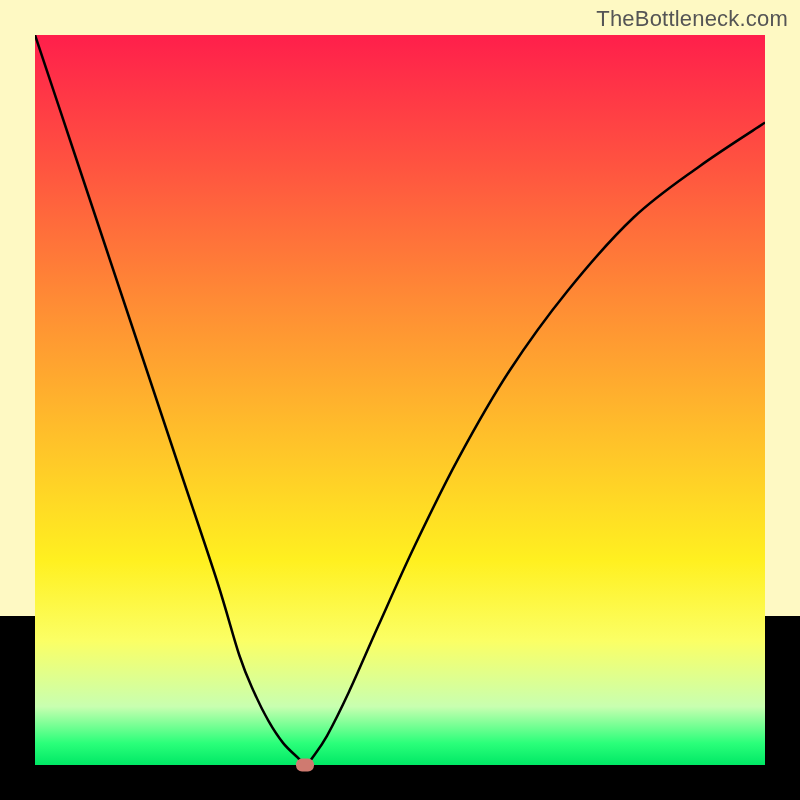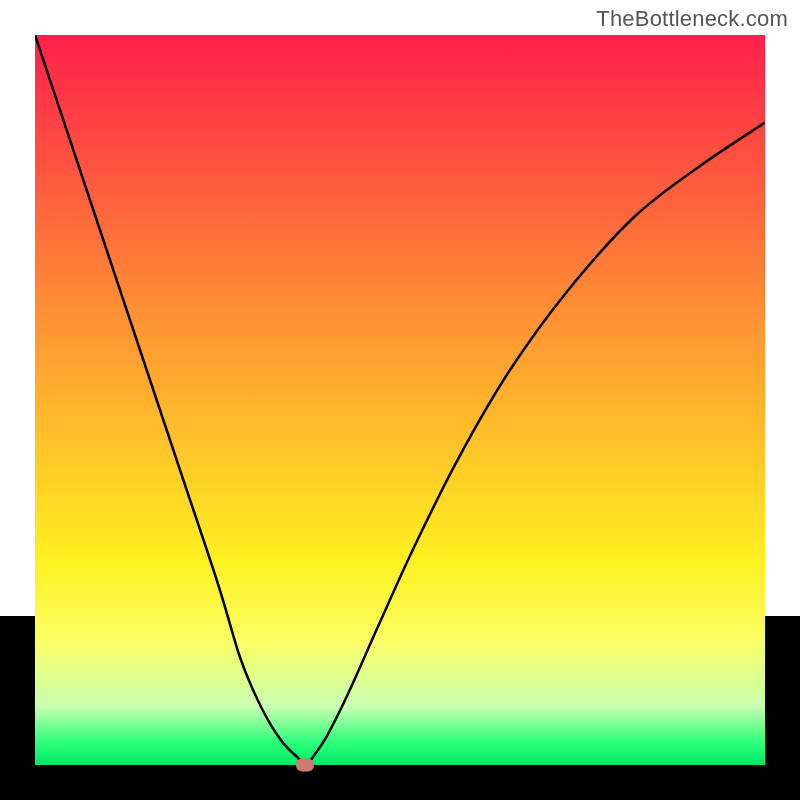--- a/index.html
+++ b/index.html
@@ -10,21 +10,21 @@
     background: #000;
     overflow: hidden;
     font-family: Arial, Helvetica, sans-serif;
   }
   .frame {
     position: absolute;
     top: 0;
     left: 0;
     width: 800px;
     height: 616px;
-    background: #ffffff;
+    background: #fef9c3;
   }
   .plot-area {
     position: absolute;
     top: 35px;
     left: 35px;
     width: 730px;
     height: 730px;
     background: linear-gradient(
       to bottom,
       #ff1f4b 0%,

